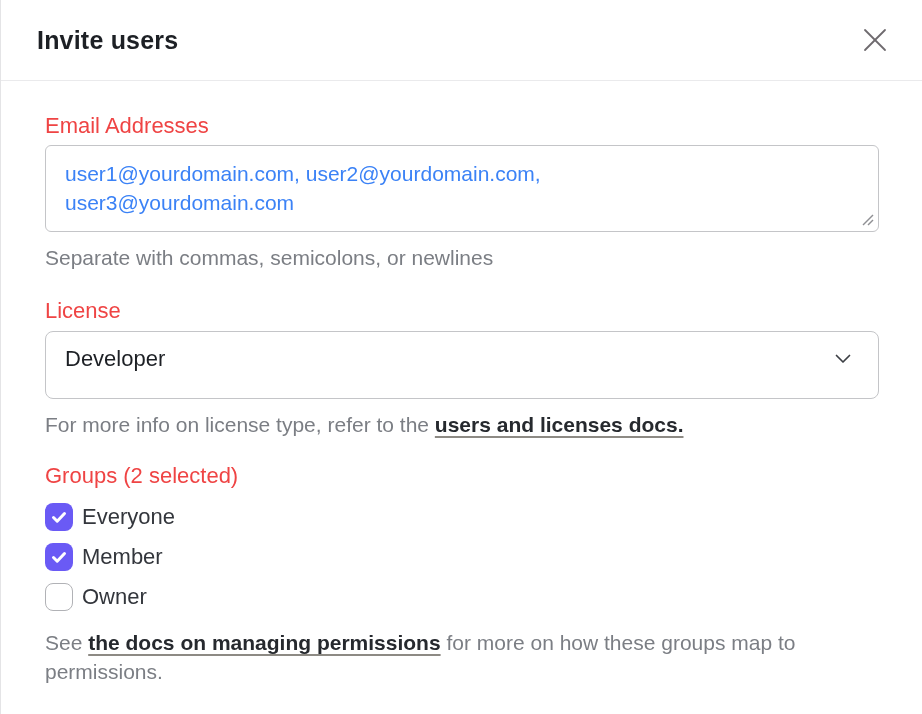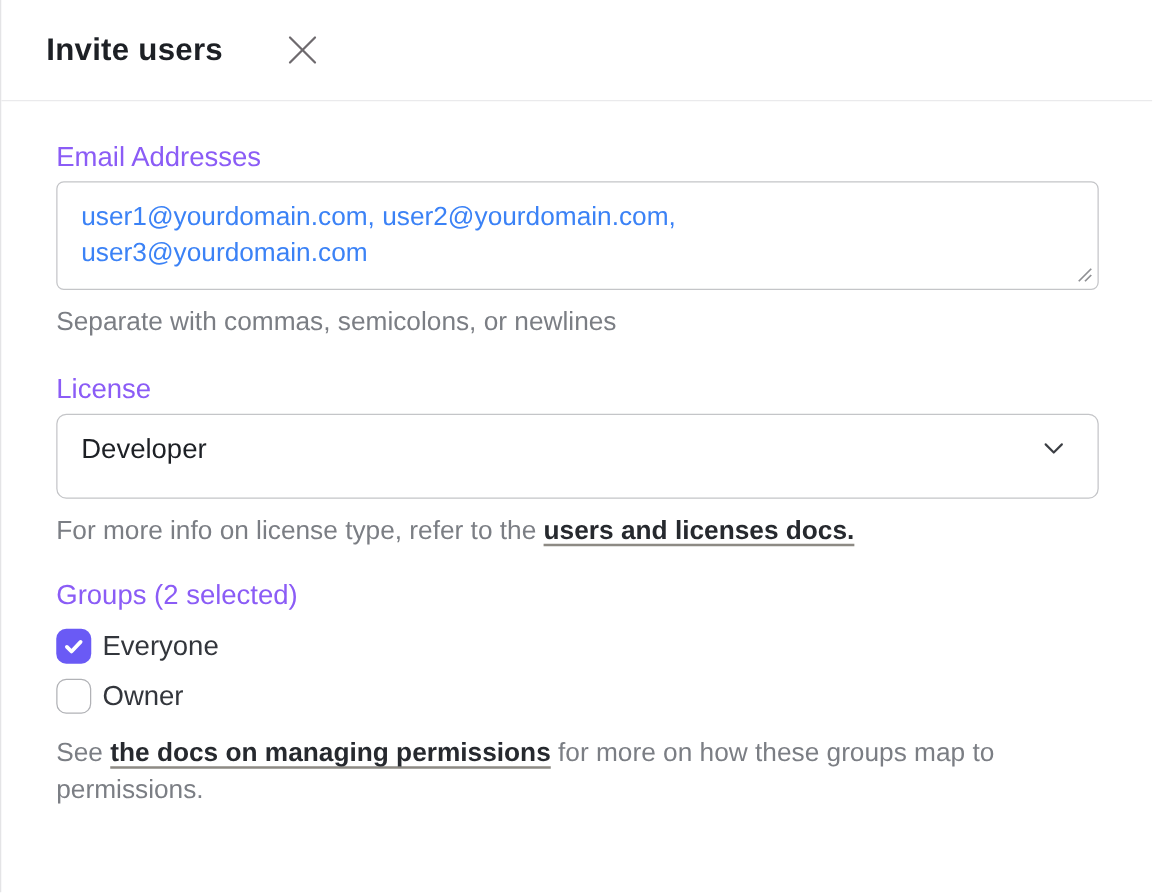--- a/index.html
+++ b/index.html
@@ -12,21 +12,21 @@
     width: 922px;
     height: 714px;
     background: #ffffff;
     border-left: 1px solid #e4e4e6;
     overflow: hidden;
   }
   .modal-header {
     height: 81px;
     display: flex;
     align-items: center;
-    justify-content: flex-start;
+    justify-content: space-between;
     padding: 0 30px 0 36px;
     border-bottom: 1px solid #eaeaec;
     gap: 47px;
   }
   .modal-title {
     font-size: 25px;
     font-weight: 700;
     color: #1d2025;
     letter-spacing: 0.2px;
   }
@@ -40,21 +40,21 @@
     justify-content: center;
   }
   .modal-body {
     padding: 32px 43px 0 44px;
   }
   .field-label {
     display: block;
     font-size: 22px;
     line-height: 26px;
     font-weight: 500;
-    color: #8b5cf6;
+    color: #ef4444;
   }
   .email-section .field-label { margin-bottom: 6px; }
   .textarea-wrap { position: relative; }
   .email-textarea {
     width: 100%;
     height: 87px;
     border: 1px solid #c4c5c8;
     border-radius: 6px;
     padding: 13px 30px 10px 19px;
     font-family: "Liberation Sans", "DejaVu Sans", sans-serif;
@@ -181,20 +181,28 @@
 
       <div class="checkbox-row">
         <span class="checkbox checked" style="background: rgb(106, 90, 245);">
           <svg class="check-mark" width="16" height="13" viewBox="0 0 16 13">
             <polyline points="2.5,6.5 6.2,10.2 13.5,2.5" fill="none" stroke="#ffffff" stroke-width="3" stroke-linecap="round" stroke-linejoin="round"></polyline>
           </svg>
         </span>
         <span class="checkbox-label">Everyone</span>
       </div>
 
+      <div class="checkbox-row">
+        <span class="checkbox checked" style="background: rgb(106, 90, 245);">
+          <svg class="check-mark" width="16" height="13" viewBox="0 0 16 13">
+            <polyline points="2.5,6.5 6.2,10.2 13.5,2.5" fill="none" stroke="#ffffff" stroke-width="3" stroke-linecap="round" stroke-linejoin="round"></polyline>
+          </svg>
+        </span>
+        <span class="checkbox-label">Member</span>
+      </div>
 
       <div class="checkbox-row">
         <span class="checkbox">
           
         </span>
         <span class="checkbox-label">Owner</span>
       </div>
 
       <p class="helper groups-helper"><span>See </span><a class="doc-link">the docs on managing permissions</a><span> for more on how these groups map to permissions.</span></p>
     </section>

